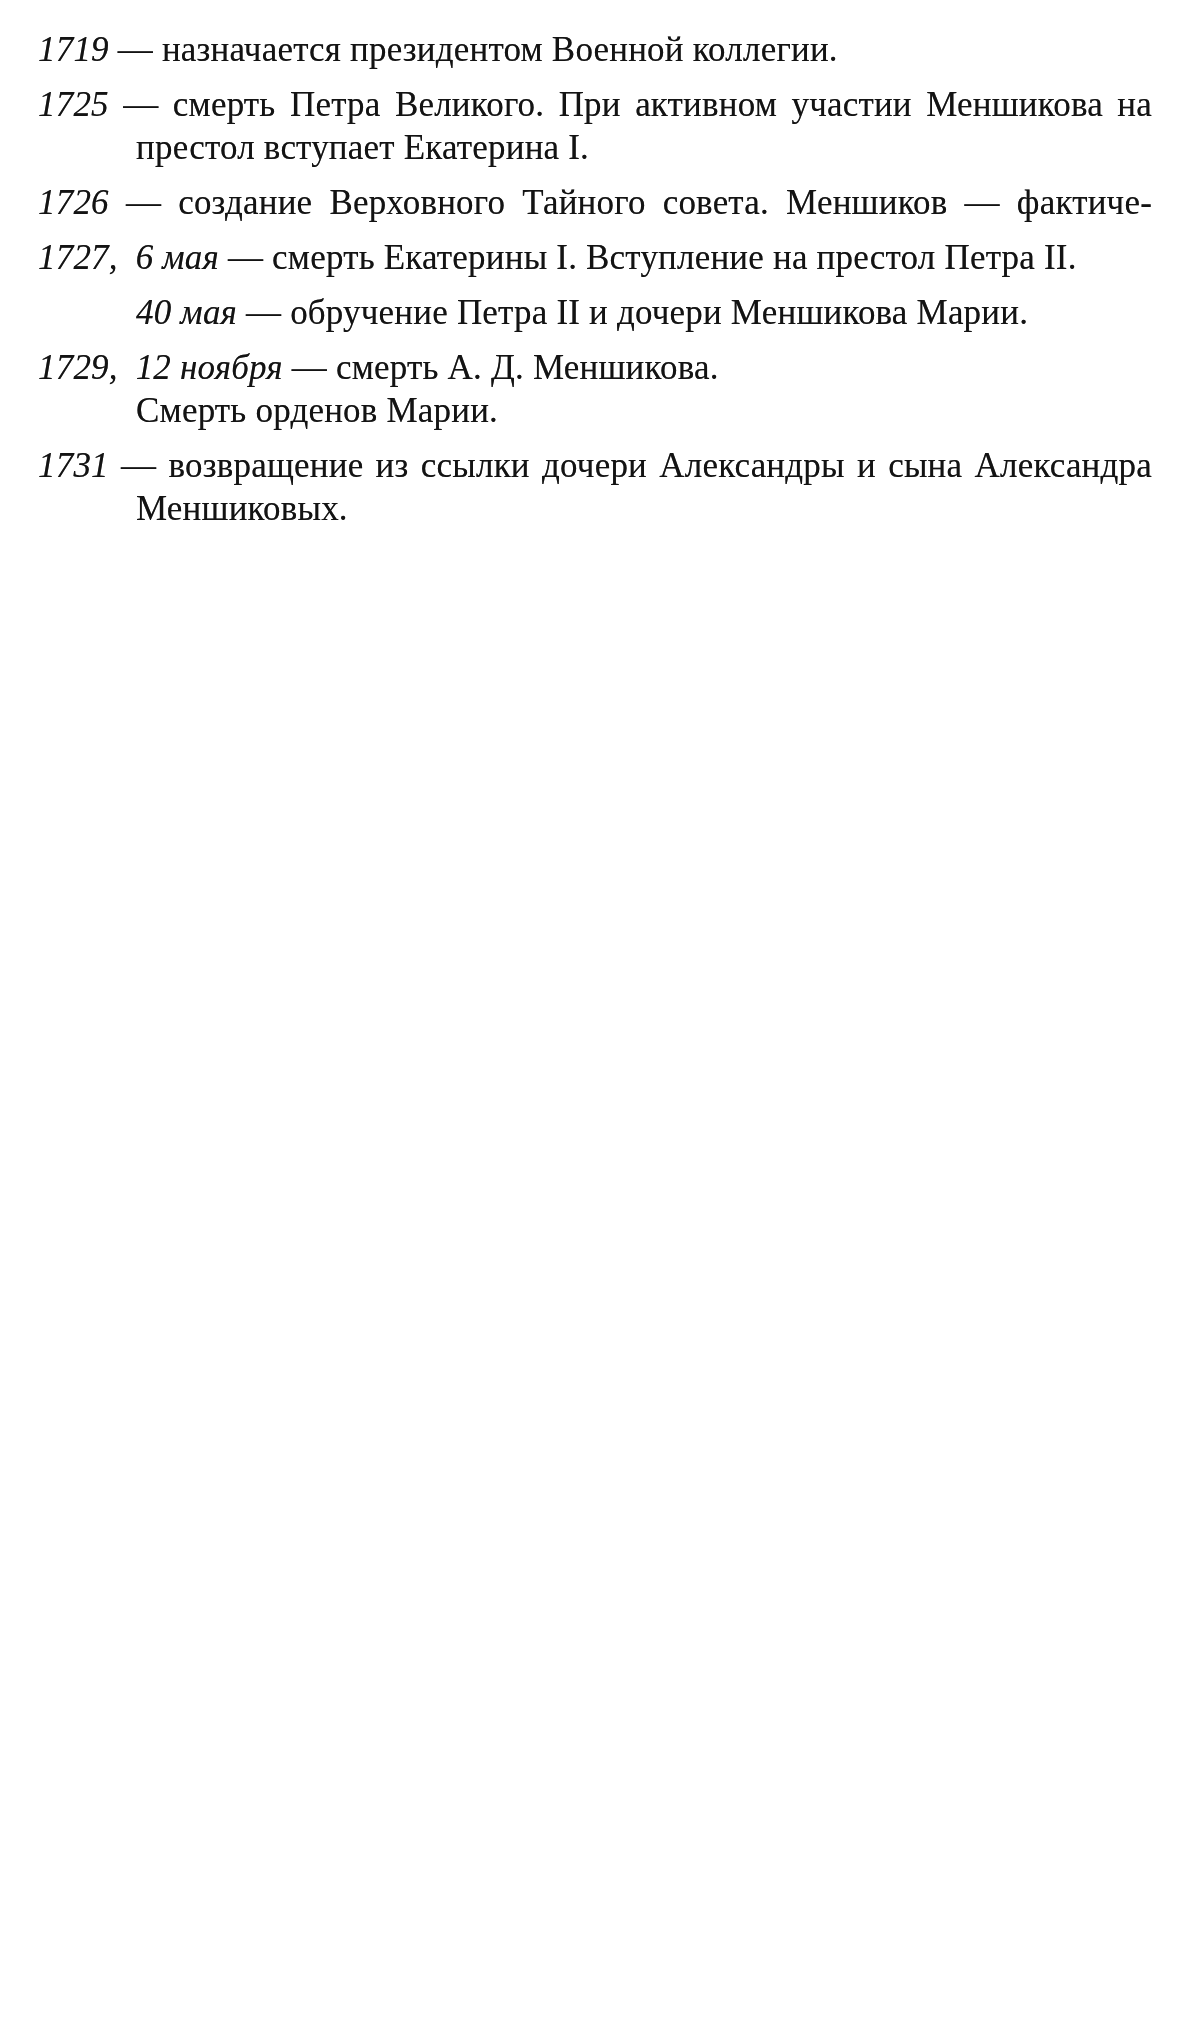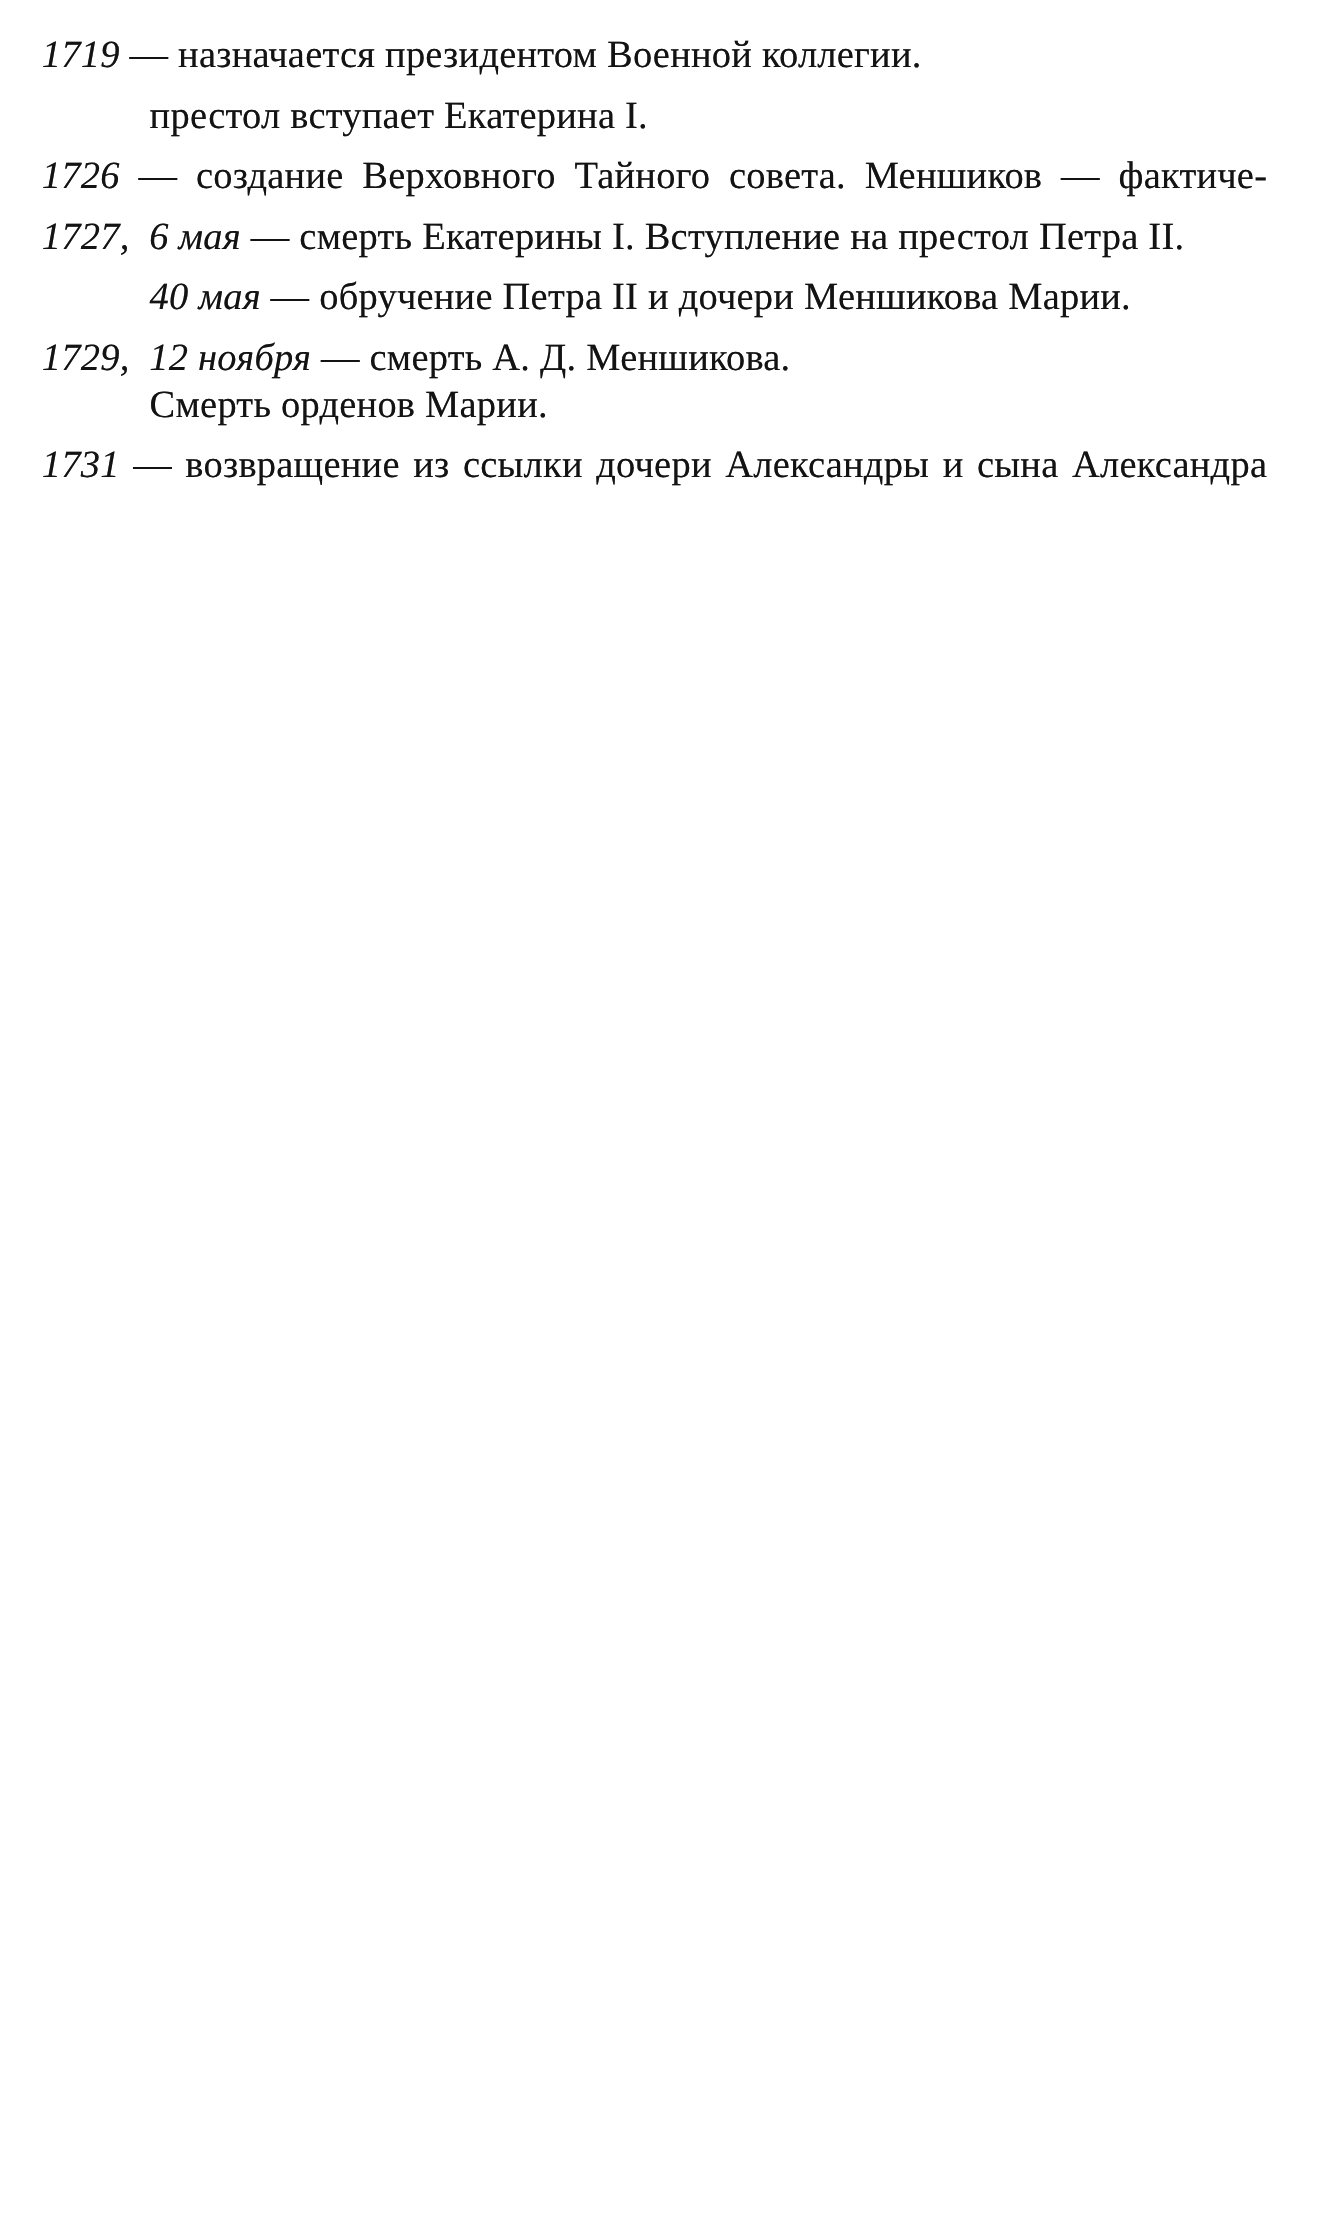--- a/index.html
+++ b/index.html
@@ -51,20 +51,24 @@
   <div class="chronology">
 
     <div class="entry">
       <div class="line">
         <span class="label">1719</span>
         <span>— назначается президентом Военной коллегии.</span>
       </div>
     </div>
 
     <div class="entry">
+      <div class="line just">
+        <span class="label">1725</span>
+        <span>— смерть Петра Великого. При активном участии Меншикова на</span>
+      </div>
       <div class="line hang">
         <span>престол вступает Екатерина I.</span>
       </div>
     </div>
 
     <div class="entry">
       <div class="line just">
         <span class="label">1726</span>
         <span>— создание Верховного Тайного совета. Меншиков — фактиче-</span>
       </div>
@@ -94,16 +98,19 @@
       <div class="line hang">
         <span>Смерть орденов Марии.</span>
       </div>
     </div>
 
     <div class="entry">
       <div class="line just">
         <span class="label">1731</span>
         <span>— возвращение из ссылки дочери Александры и сына Александра</span>
       </div>
+      <div class="line hang">
+        <span>Меншиковых.</span>
+      </div>
     </div>
 
   </div>
 </div>
 
 </body></html>

